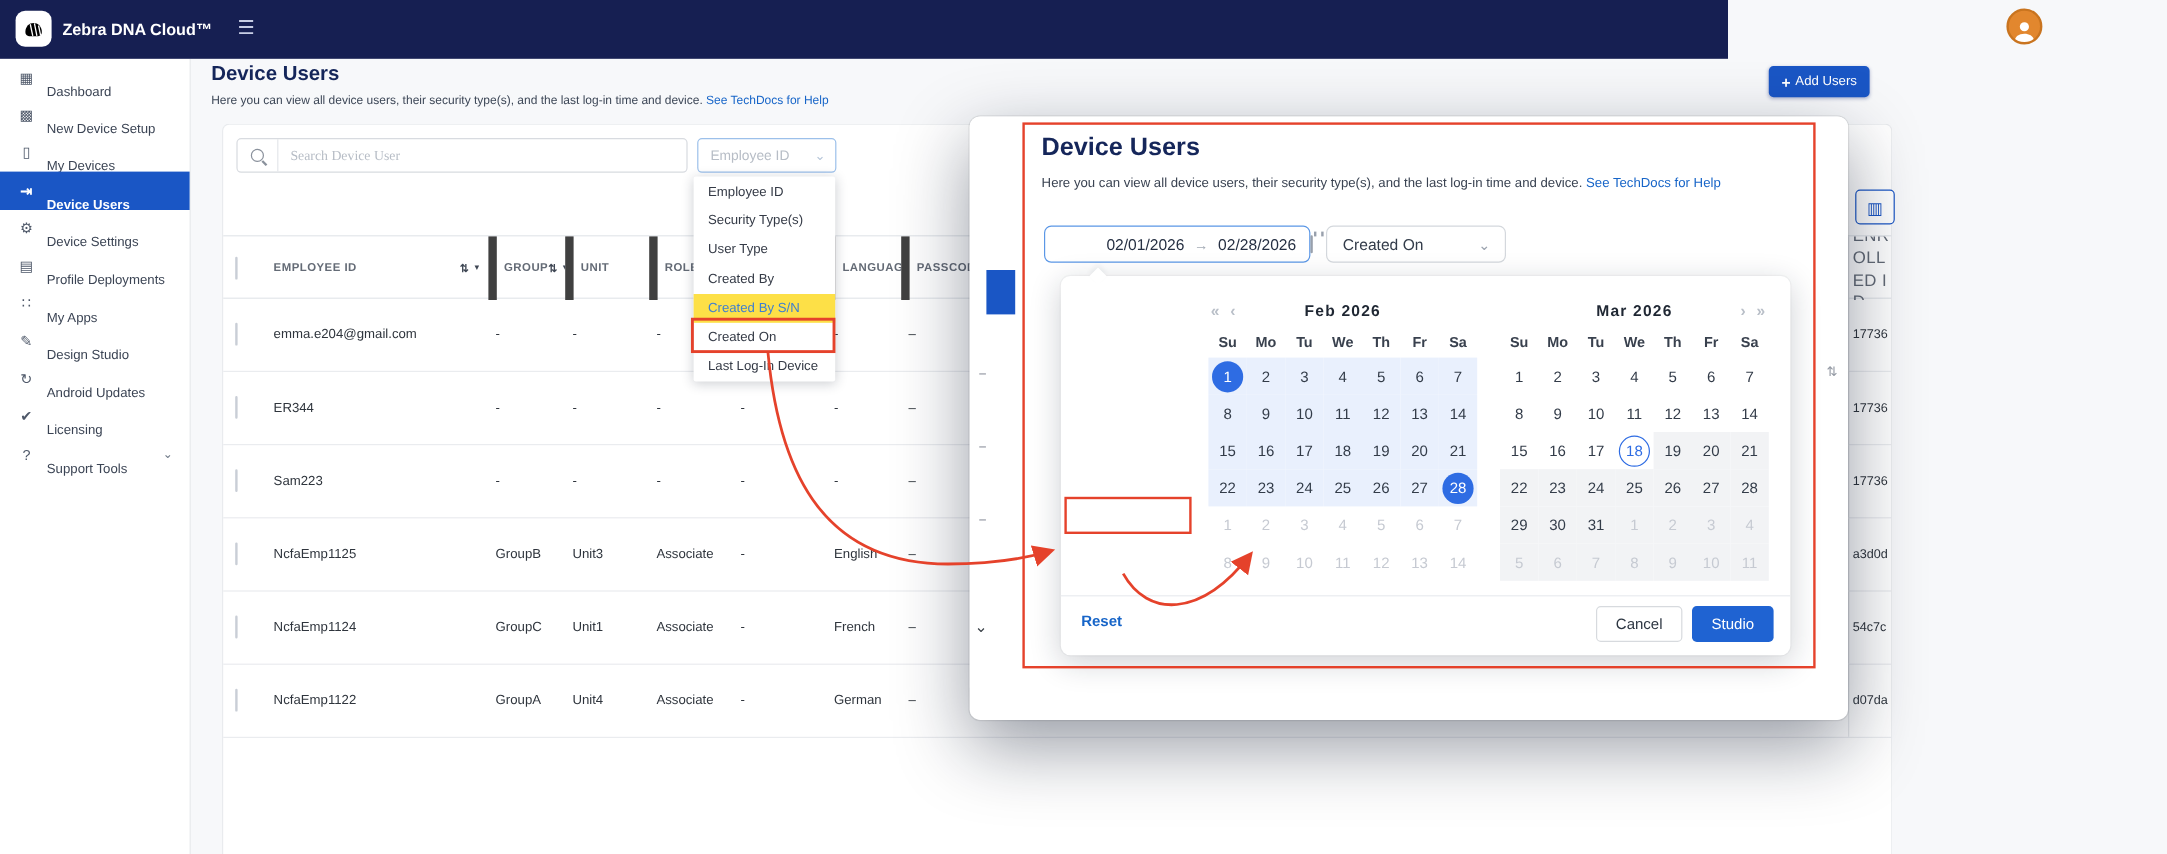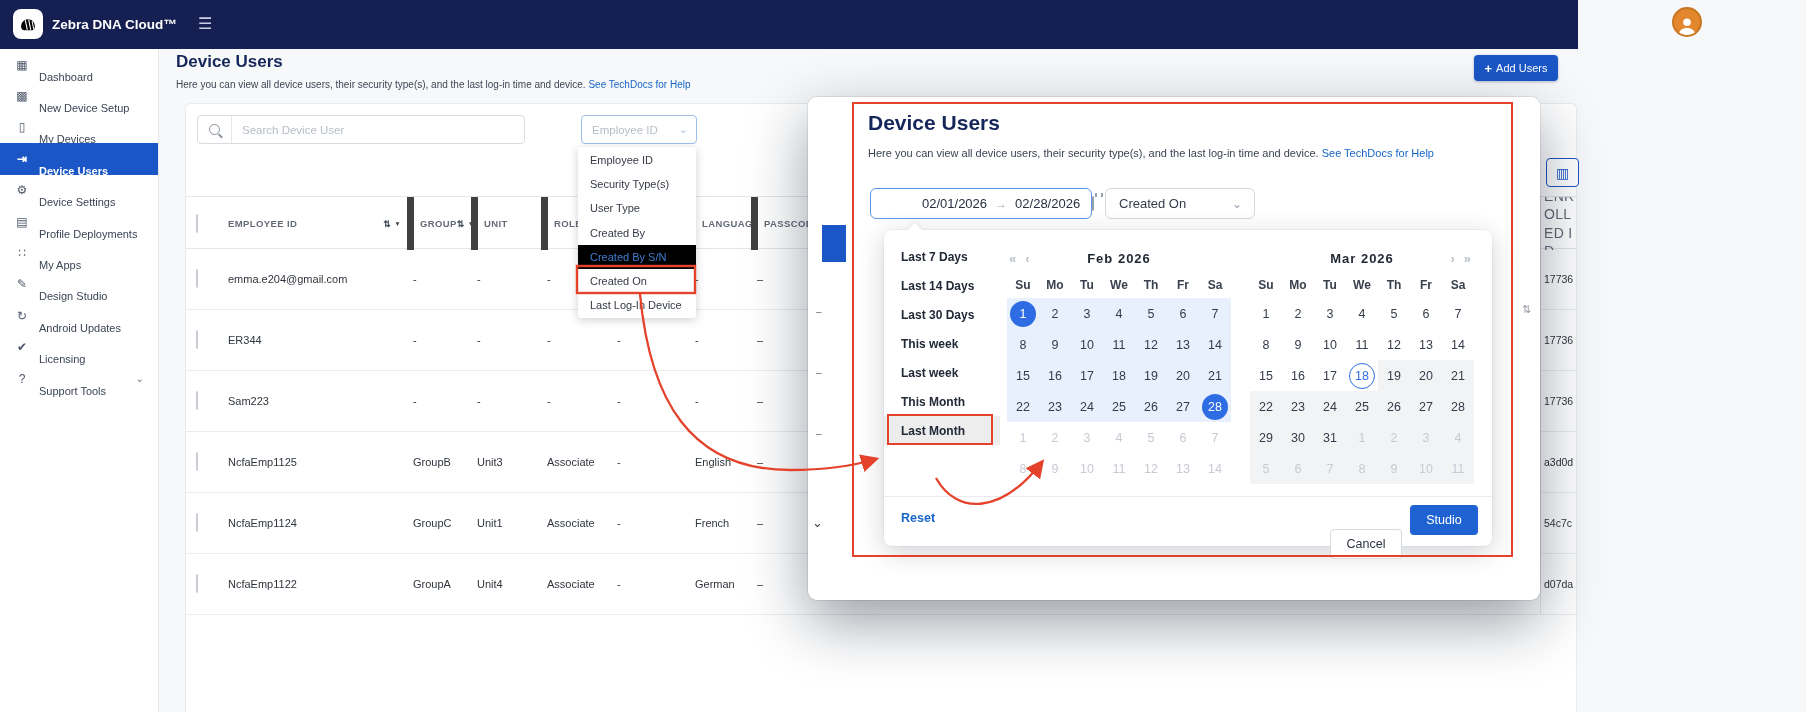--- a/index.html
+++ b/index.html
@@ -1,19 +1,19 @@
 <!DOCTYPE html>
 <html><head>
 <meta charset="utf-8">
 <style>
   html,body{margin:0;padding:0;}
   .stage{position:relative;width:1806px;height:712px;overflow:hidden;background:#f7f8fa;
     font-family:"Liberation Sans",sans-serif;-webkit-font-smoothing:antialiased;}
   
-  .topbar{position:absolute;left:0;top:0;width:1578px;height:49px;background:var(--navy);z-index:3;}
+  .topbar{position:absolute;left:0;top:0;width:1440px;height:49px;background:var(--navy);z-index:3;}
   .logo-box{position:absolute;left:13px;top:9px;width:30px;height:30px;background:#fff;border-radius:8px;
     display:flex;align-items:center;justify-content:center;}
   .brand{position:absolute;left:52px;top:0;height:49px;line-height:49px;color:#fff;font-size:13.5px;font-weight:bold;}
   .collapse{position:absolute;left:198px;top:0;height:49px;line-height:47px;color:#c7cde4;font-size:16px;cursor:pointer;}
   .avatar{position:absolute;left:1672px;top:7px;width:30px;height:30px;border-radius:50%;background:var(--avatar-orange);
     border:2px solid #c9741f;box-sizing:border-box;display:flex;align-items:flex-end;justify-content:center;overflow:hidden;}
   
   .sidebar{position:absolute;left:0;top:49px;width:158px;height:663px;background:#fff;border-right:1px solid #e7e9ec;z-index:2;}
   .side-item{position:relative;height:31.4px;display:flex;align-items:center;cursor:pointer;}
   .side-item .si-icon{width:16px;margin-left:14px;font-size:12px;color:#4d5768;text-align:center;flex:none;}
@@ -24,22 +24,22 @@
   
   .page-title{position:absolute;left:176px;top:52px;font-size:17px;font-weight:bold;color:#15265a;z-index:1;}
   .page-sub{position:absolute;left:176px;top:79px;font-size:10px;color:#3d4757;z-index:1;white-space:nowrap;}
   .link{color:var(--link);cursor:pointer;}
   .add-btn{position:absolute;left:1474px;top:55px;width:84px;height:26px;background:var(--accent);border-radius:4px;
     color:#fff;font-size:11px;display:flex;align-items:center;justify-content:center;gap:4px;z-index:1;
     box-shadow:0 1px 3px rgba(20,40,120,.3);cursor:pointer;}
   
   .card{position:absolute;left:185px;top:103px;width:1392px;height:609px;background:#fff;
     border:1px solid #e9ebee;border-bottom:none;border-radius:6px 6px 0 0;box-sizing:border-box;z-index:1;}
-  .searchbox{position:absolute;left:11px;top:11px;width:328px;height:29px;border:1px solid #d8dbe0;border-radius:4px;
-    box-sizing:border-box;display:flex;align-items:center;}
+  .searchbox{position:absolute;left:11px;top:11px;width:376px;height:29px;border:1px solid #d8dbe0;border-radius:4px;
+    box-sizing:border-box;display:flex;align-items:center;font-family:Liberation Serif, serif;}
   .search-icon-cell{width:33px;height:100%;border-right:1px solid #e4e7ea;display:flex;align-items:center;justify-content:center;flex:none;}
   .mag{width:9px;height:9px;border:1.5px solid #8a919c;border-radius:50%;position:relative;}
   .mag::after{content:"";position:absolute;width:5px;height:1.5px;background:#8a919c;transform:rotate(45deg);right:-4px;bottom:-2px;}
   .searchbox input{border:none;outline:none;flex:1;font-size:11.5px;color:#30363f;padding:0 10px;font-family:inherit;background:transparent;}
   .searchbox input::placeholder{color:#b7bdc6;}
   .filter-select{position:absolute;left:395px;top:11px;width:116px;height:29px;border:1px solid #9cc0ea;border-radius:4px;
     box-sizing:border-box;display:flex;align-items:center;background:#fff;cursor:pointer;}
   .filter-select .fs-text{font-size:11.5px;color:#b7bdc6;margin-left:10px;flex:1;}
   .filter-select .fs-chev{color:#b4c4d8;font-size:11px;margin-right:8px;}
   .colchooser{position:absolute;left:1360px;top:54px;width:33px;height:29px;border:1.5px solid var(--accent);border-radius:4px;
@@ -58,21 +58,21 @@
   .cb{width:15px;height:15px;border:1.5px solid #c9ced6;border-radius:3px;box-sizing:border-box;margin-left:10px;cursor:pointer;background:#fff;}
   .dcell{font-size:11px;color:#2f353d;padding:0 6px;white-space:nowrap;overflow:hidden;}
   .strip-cell{border-left:1px solid #e7e9ec;height:100%;display:flex;align-items:center;font-size:10.5px;color:#2f353d;
     padding-left:3px;overflow:hidden;box-sizing:border-box;}
   .strip-head{border-left:1px solid #e7e9ec;height:53px;display:flex;align-items:center;font-size:14px;font-weight:normal;
     color:#646b76;letter-spacing:.3px;padding-left:3px;word-break:break-all;line-height:1.3;box-sizing:border-box;overflow:hidden;}
   
   .menu{position:absolute;left:578px;top:147px;width:118px;background:#fff;z-index:5;
     box-shadow:0 2px 10px rgba(30,40,60,.22);border-radius:2px;padding:1px 0;}
   .mitem{height:24.2px;display:flex;align-items:center;font-size:11px;color:#343a46;padding-left:12px;cursor:pointer;}
-  .mitem.hl{color:#3f7fd1;background:#000000;}
+  .mitem.hl{color:#3f7fd1;background:#fde047;}
   
   .window{position:absolute;left:808px;top:97px;width:732px;height:503px;border-radius:9px;z-index:10;
     box-shadow:0 22px 60px rgba(10,20,40,.42),0 0 0 1px rgba(0,0,0,.08);background:#fff;overflow:hidden;}
   .titlebar{height:26px;background:linear-gradient(#efefef,#e3e3e3);border-bottom:1px solid #cfcfcf;position:relative;}
   .light{position:absolute;top:7.5px;width:11px;height:11px;border-radius:50%;box-sizing:border-box;cursor:pointer;}
   .wtitle{height:26px;display:flex;align-items:center;justify-content:center;gap:5px;font-size:11.5px;font-weight:bold;color:#3f3f3f;}
   .file-ic{width:11px;height:13px;background:#fff;border:1px solid #b9c0c9;border-radius:2px;position:relative;flex:none;}
   .file-ic::after{content:"";position:absolute;left:2px;top:4px;width:5px;height:4px;background:#7ea7d8;}
   .wbody{position:relative;width:732px;height:476px;background:#fff;}
   .ann-border{position:absolute;left:44px;top:5px;width:661px;height:455px;border:2.2px solid var(--red);box-sizing:border-box;pointer-events:none;z-index:9;}
@@ -117,21 +117,21 @@
   .dcellc{display:flex;align-items:center;justify-content:center;cursor:pointer;}
   .dcellc.band-blue{background:var(--band-blue);}
   .dcellc.band-gray{background:var(--band-gray);}
   .dnum{width:26px;height:26px;display:flex;align-items:center;justify-content:center;font-size:12.5px;color:#333c49;border-radius:50%;}
   .dcellc.adj .dnum{color:#c6cad2;}
   .dnum.sel{background:var(--sel-blue);color:#fff;}
   .dnum.today{border:1.5px solid var(--sel-blue);color:var(--sel-blue);box-sizing:border-box;background:#fff;}
   .pdivider{position:absolute;left:0;right:0;top:266px;height:1px;background:#e9ebef;}
   .reset{position:absolute;left:17px;top:281px;font-size:12.5px;font-weight:600;color:var(--link);cursor:pointer;}
   .btn-cancel{position:absolute;left:446px;top:275px;width:72px;height:30px;border:1px solid #d7dade;border-radius:4px;
-    box-sizing:border-box;background:#fff;color:#2d3642;font-size:12.5px;display:flex;align-items:center;justify-content:center;cursor:pointer;margin-top:24px;}
+    box-sizing:border-box;background:#fff;color:#2d3642;font-size:12.5px;display:flex;align-items:center;justify-content:center;cursor:pointer;}
   .btn-apply{position:absolute;left:526px;top:275px;width:68px;height:30px;border-radius:4px;background:var(--accent-dark);
     color:#fff;font-size:12.5px;display:flex;align-items:center;justify-content:center;cursor:pointer;}
   
   .annot{position:absolute;left:0;top:0;width:1806px;height:712px;z-index:50;pointer-events:none;}
 </style>
 </head>
 <body>
 
 <div class="stage" style="--navy: #161f52; --accent: #1a56c5; --accent-dark: #1f63d2; --red: #e5422b; --sel-blue: #2e6ce3; --band-blue: #e9f0fd; --band-gray: #f2f3f5; --link: #1765c8; --light-red: #ff5f57; --light-yellow: #febc2e; --light-green: #28c840; --avatar-orange: #e2872e;">
 
@@ -374,29 +374,20 @@
         <span class="dt">02/28/2026</span>
         <span class="cal-ic"></span>
       </div>
       <div class="ov-select">
         <span class="os-text">Created On</span>
         <span class="os-chev">⌄</span>
       </div>
 
       <div class="panel">
         <div class="caret"></div>
-        <div class="presets" id="preset-list">
-            <div class="preset">Last 7 Days</div>
-            <div class="preset">Last 14 Days</div>
-            <div class="preset">Last 30 Days</div>
-            <div class="preset">This week</div>
-            <div class="preset">Last week</div>
-            <div class="preset">This Month</div>
-            <div class="preset selected">Last Month</div>
-          </div>
         <div class="lm-ann"></div>
         <div class="cal feb" id="cal-0">
             <div class="cal-head">Feb 2026<div class="cal-nav left">
                 <span>«</span>
                 <span>‹</span>
               </div></div>
             <div class="wk-row">
               <span class="wk">Su</span>
               <span class="wk">Mo</span>
               <span class="wk">Tu</span>

